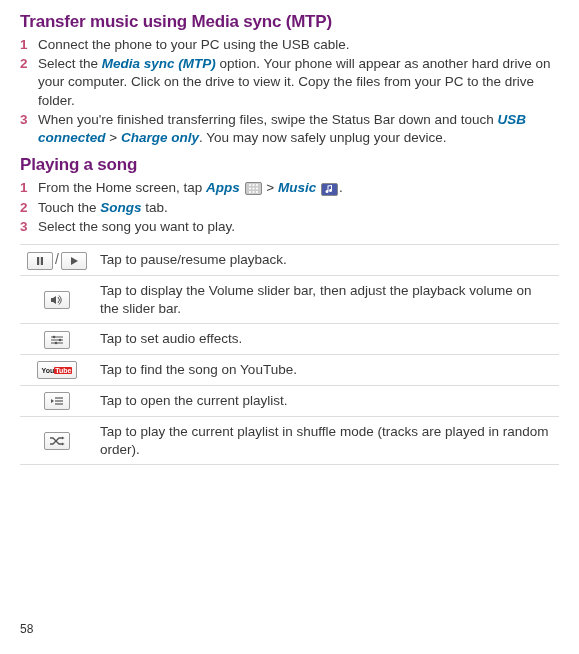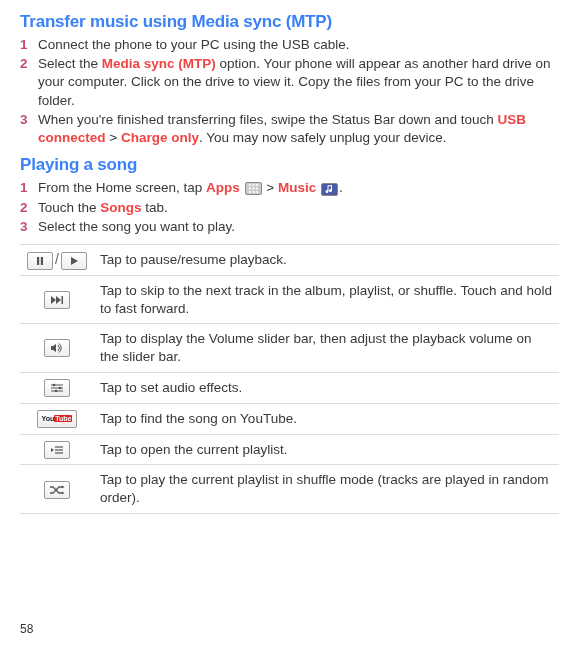--- a/index.html
+++ b/index.html
@@ -8,21 +8,21 @@
       height: 654px;
       background: #fff;
       font-family: "Helvetica Neue", Arial, sans-serif;
       font-size: 13.5px;
       color: #393939;
       padding: 8px 20px 0 20px;
       position: relative;
       overflow: hidden;
     }
     .section-title {
-      color: #3b82f6;
+      color: #701a75;
       font-size: 17px;
       font-weight: 600;
       letter-spacing: -0.2px;
       margin-top: 4px;
       margin-bottom: 4px;
     }
     ol.steps {
       list-style: none;
       padding-left: 0;
       margin-bottom: 8px;
@@ -35,21 +35,21 @@
     }
     ol.steps li .num {
       color: #c24d73;
       font-weight: 600;
       width: 18px;
       flex-shrink: 0;
     }
     ol.steps li .txt {
       flex: 1;
     }
-    .b { font-weight: 700; color: #ef4444; }
+    .b { font-weight: 700; color: #0369a1; font-style: italic; }
     .inline-icon {
       display: inline-flex;
       align-items: center;
       justify-content: center;
       width: 17px;
       height: 13px;
       border: 1px solid #888;
       border-radius: 2px;
       background: #ccc;
       font-size: 8px;
@@ -163,30 +163,20 @@
           </span><span class="btn-sep">/</span><span class="btn-icon">
             <svg xmlns="http://www.w3.org/2000/svg" width="10" height="10" viewBox="0 0 10 10">
               <path d="M2 1 L9 5 L2 9 Z" fill="#555"></path>
             </svg>
           </span></td>
         <td>Tap to pause/resume playback.</td>
       </tr>
       <tr>
         <td class="icon-cell"><span class="btn-icon">
             <svg xmlns="http://www.w3.org/2000/svg" width="14" height="10" viewBox="0 0 14 10">
-              <path d="M1 1 L6 5 L1 9 Z" fill="#555"></path>
-              <path d="M6 1 L11 5 L6 9 Z" fill="#555"></path>
-              <rect x="11.5" y="1" width="1.5" height="8" fill="#555"></rect>
-            </svg>
-          </span></td>
-        <td>Tap to skip to the next track in the album, playlist, or shuffle. Touch and hold to fast forward.</td>
-      </tr>
-      <tr>
-        <td class="icon-cell"><span class="btn-icon">
-            <svg xmlns="http://www.w3.org/2000/svg" width="14" height="10" viewBox="0 0 14 10">
               <path d="M1 3 H3 L6 1 V9 L3 7 H1 Z" fill="#555"></path>
               <path d="M8 2 Q11 5 8 8" stroke="#555" stroke-width="1" fill="none"></path>
               <path d="M9 0.5 Q13.5 5 9 9.5" stroke="#555" stroke-width="1" fill="none"></path>
             </svg>
           </span></td>
         <td>Tap to display the Volume slider bar, then adjust the playback volume on the slider bar.</td>
       </tr>
       <tr>
         <td class="icon-cell"><span class="btn-icon">
             <svg xmlns="http://www.w3.org/2000/svg" width="14" height="10" viewBox="0 0 14 10">

